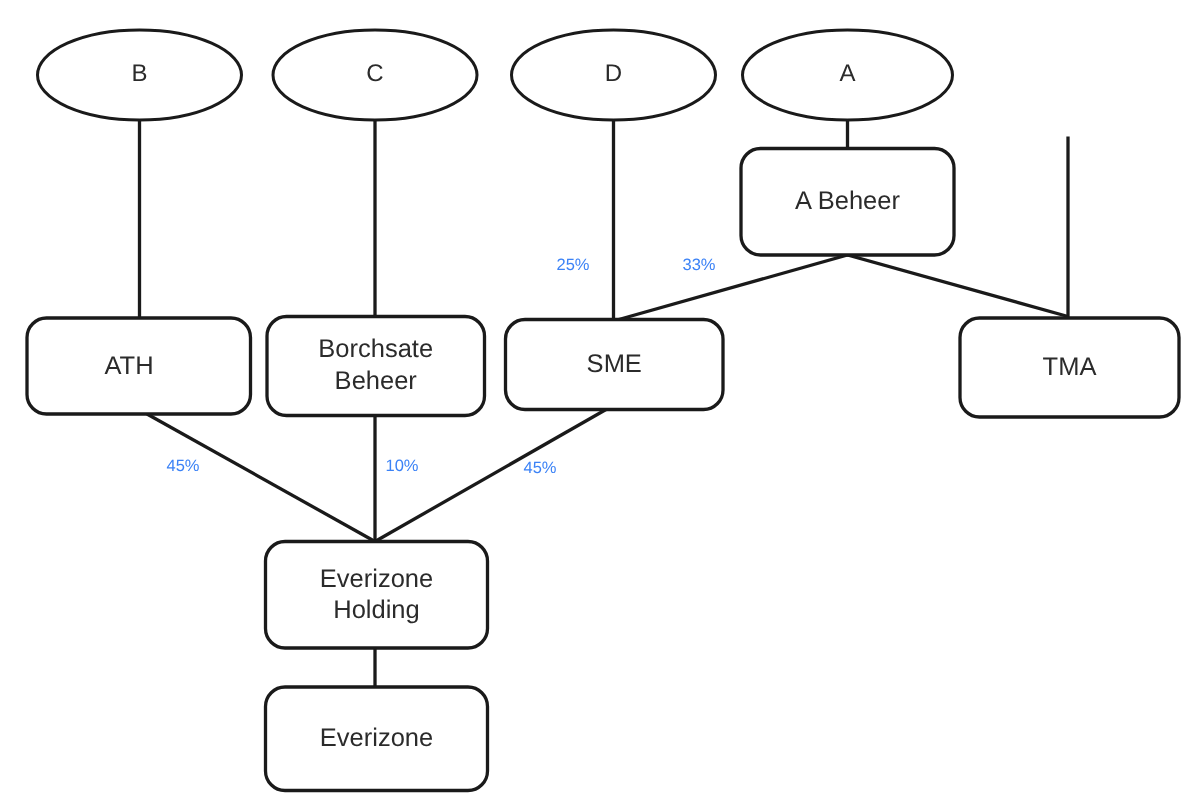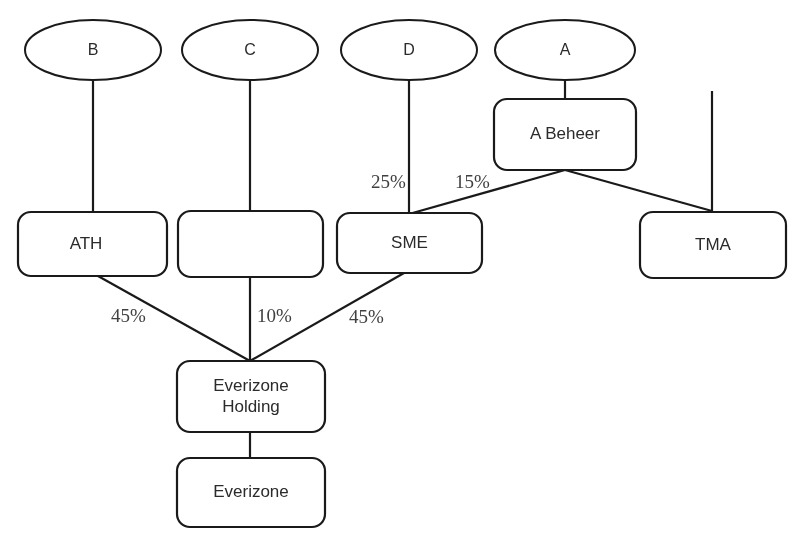--- a/index.html
+++ b/index.html
@@ -53,23 +53,23 @@
     white-space: pre-line;
   }
   .node-label.box-label {
     font-size: 17px;
   }
   .node-label.ellipse-label {
     font-size: 16px;
   }
   .edge-label {
     position: absolute;
-    color: #404040;
-    font-family: Liberation Serif, serif;
-    font-size: 19px;
+    color: #3b82f6;
+    font-family: Liberation Sans, sans-serif;
+    font-size: 11px;
     white-space: nowrap;
     pointer-events: none;
   }
   .hit-area {
     position: absolute;
     background: transparent;
   }
 </style>
 </head>
 <body>
@@ -121,33 +121,35 @@
   <div class="node-label ellipse-label" style="left:182px; top:20px; width:136px; height:60px;">C</div>
 
   <div class="node-label ellipse-label" style="left:341px; top:20px; width:136px; height:60px;">D</div>
 
   <div class="node-label ellipse-label" style="left:495px; top:20px; width:140px; height:60px;">A</div>
 
   <div class="node-label box-label" style="left:494px; top:99px; width:142px; height:71px;">A Beheer</div>
 
   <div class="node-label box-label" style="left:18px; top:212px; width:136px; height:64px;">ATH</div>
 
+  <div class="node-label box-label" style="left:178px; top:211px; width:145px; height:66px;">Borchsate
+Beheer</div>
 
   <div class="node-label box-label" style="left:337px; top:213px; width:145px; height:60px;border-radius:23px;">SME</div>
 
   <div class="node-label box-label" style="left:640px; top:212px; width:146px; height:66px;">TMA</div>
 
   <div class="node-label box-label" style="left:177px; top:361px; width:148px; height:71px;">Everizone
 Holding</div>
 
   <div class="node-label box-label" style="left:177px; top:458px; width:148px; height:69px;">Everizone</div>
 
   <div class="edge-label" style="left:371px; top:171px;">25%</div>
 
-  <div class="edge-label" style="left:455px; top:171px;">15%</div>
+  <div class="edge-label" style="left:455px; top:171px;">33%</div>
 
   <div class="edge-label" style="left:111px; top:305px;">45%</div>
 
   <div class="edge-label" style="left:257px; top:305px;">10%</div>
 
   <div class="edge-label" style="left:349px; top:306px;">45%</div>
 
   <div class="hit-area" style="left:25px; top:20px; width:136px; height:60px; border-radius:50%;"></div>
   <div class="hit-area" style="left:182px; top:20px; width:136px; height:60px; border-radius:50%;"></div>
   <div class="hit-area" style="left:341px; top:20px; width:136px; height:60px; border-radius:50%;"></div>

